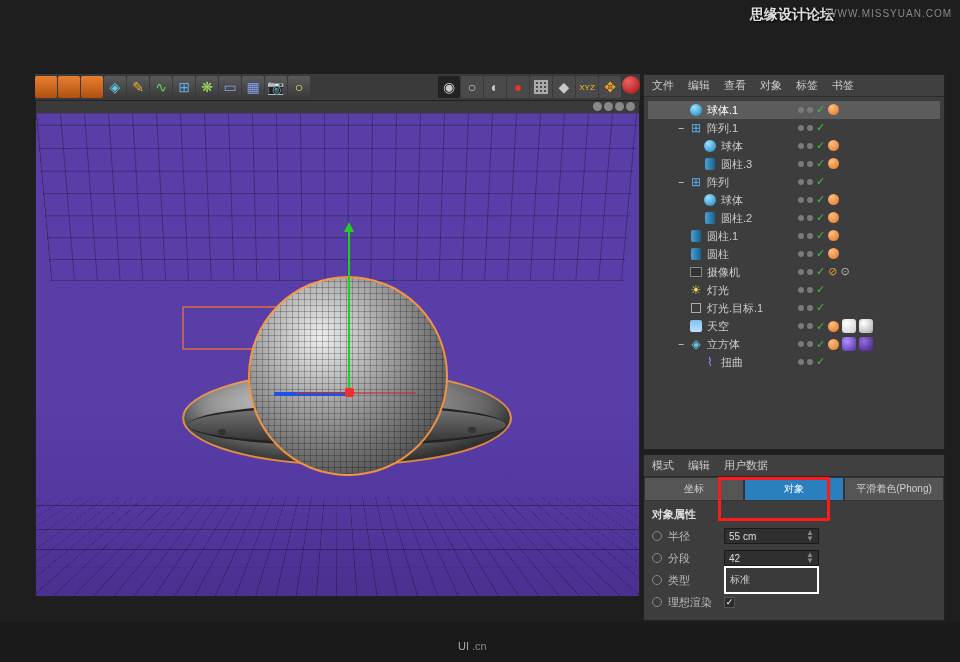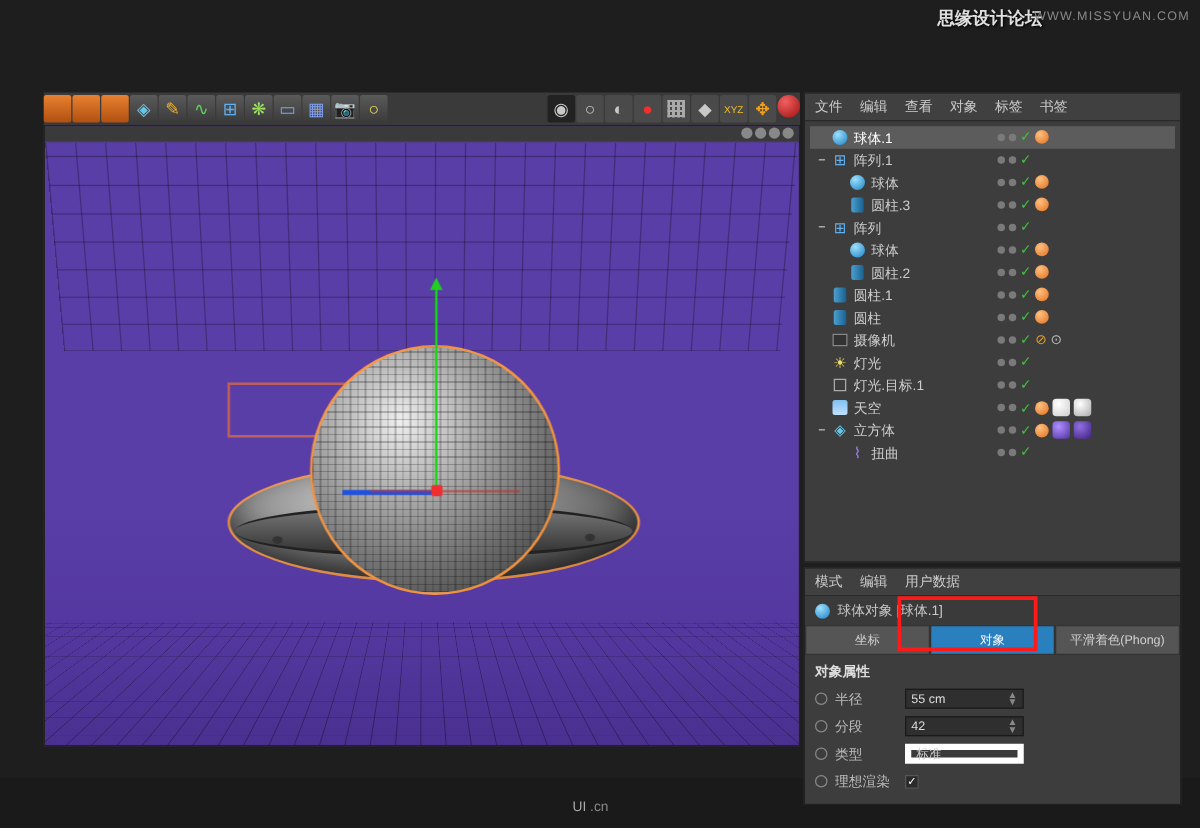--- a/index.html
+++ b/index.html
@@ -147,20 +147,21 @@
     height: 22px; display: flex; gap: 14px; align-items: center;
     padding: 0 8px; border-bottom: 1px solid #2a2a2a;
     font-size: 11px; color: #ccc;
     background: #404040;
   }
   .obj-tree { padding: 4px 4px 6px 4px; }
   .tree-rows { font-size: 11px; }
   .tree-row {
     display: flex; align-items: center; height: 18px;
     position: relative;
+    padding-left: 24px;
   }
   .tree-row.selected { background: #5c5c5c; }
   .tree-row .indent { display: inline-block; }
   .tree-toggle {
     width: 11px; height: 11px; display: inline-flex; align-items: center; justify-content: center;
     color: #e0e0e0; font-size: 10px; margin-right: 2px;
   }
   .obj-ico {
     width: 14px; height: 14px; display: inline-flex; align-items: center; justify-content: center;
     margin-right: 4px; font-size: 12px;
@@ -202,22 +203,22 @@
   .prop-label { width: 50px; color: #bbb; font-size: 11px; }
   .prop-input {
     width: 95px; height: 16px; background: #2f2f2f;
     border: 1px solid #1a1a1a; color: #ddd;
     display: flex; align-items: center; justify-content: space-between;
     padding: 0 4px; font-size: 10px;
   }
   .prop-input .spinner { color: #888; font-size: 8px; line-height: 6px; }
   .prop-select {
     width: 95px; height: 16px; background: #3a3a3a; color: #ccc;
-    display: flex; align-items: center; padding: 0 4px; font-size: 10px;
-    border: 5px solid #ffffff;
+    display: flex; align-items: center; padding: 12px 4px; font-size: 10px;
+    border: 2px solid #ffffff;
   }
   .red-box {
     position: absolute;
     border: 3px solid #ff1a1a; pointer-events: none;
   }
   .checkbox { width: 11px; height: 11px; background: #2a2a2a; border: 1px solid #555; display: inline-flex; align-items:center; justify-content:center; color:#fff; font-size:9px;}
   
   .ico-film { background: linear-gradient(#e88030,#b05010); color:#222; }
   .ico-cube { color: #62c7e8; }
   .ico-pen { color: #f0b030; }
@@ -547,24 +548,20 @@
         </div>
     </div>
   </div>
 
   <div class="attrib">
     <div class="panel-menu" id="attrmenu">
         <span>模式</span>
         <span>编辑</span>
         <span>用户数据</span>
       </div>
-    <div class="obj-title">
-      <span class="sphere-ico"></span>
-      <span>球体对象 [球体.1]</span>
-    </div>
     <div class="tabs" id="tabs">
         <div class="tab">坐标</div>
         <div class="tab active">对象</div>
         <div class="tab">平滑着色(Phong)</div>
       </div>
     <div class="props">
       <div class="props-header">对象属性</div>
       <div id="proprows">
           <div class="prop-row">
             <span class="radio"></span>

